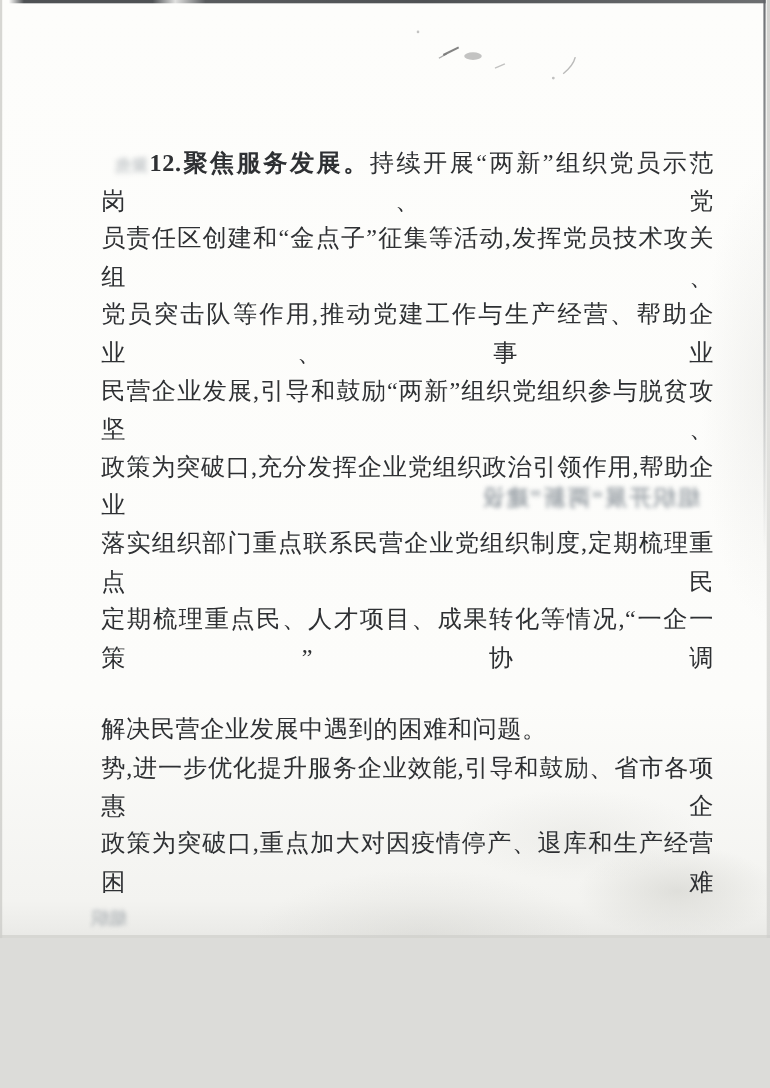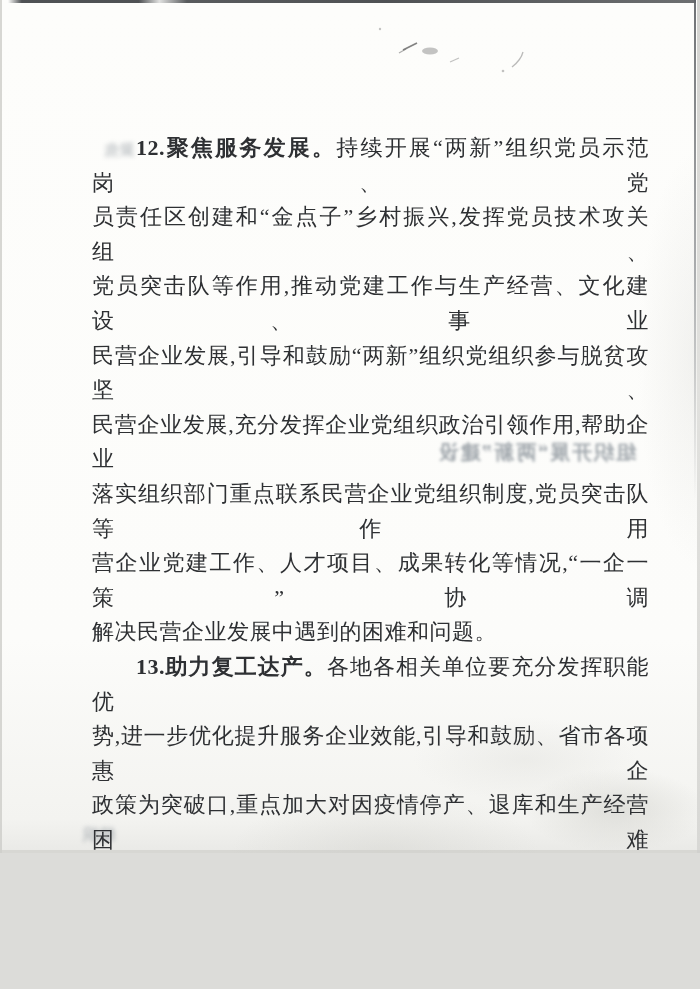--- a/index.html
+++ b/index.html
@@ -41,21 +41,21 @@
     background:rgba(206,206,202,.7);
   }
   
   .text-block {
     position:absolute; left:92px; top:131px; width:557px;
     font-size:22px; line-height:34.6px; color:#2e3033;
     letter-spacing:.5px;
     text-align:justify;
   }
   .line { text-align:justify; text-align-last:justify; white-space:normal; }
-  .line.nofill { text-align-last:left; }
+  .line.nofill { text-align-last:left;margin-top:31px; }
   .line.indent { text-indent:44px; }
   .lead { font-weight:bold; }
   
   .page-number {
     position:absolute; left:76px; top:887px;
     font-size:20.5px; color:#2e3033; letter-spacing:3px;
   }
   
   .bleed {
     position:absolute; color:#8d959c; font-weight:bold;
@@ -87,27 +87,26 @@
     <circle cx="133" cy="51" r="1.3" fill="#9a9a9a" opacity="0.6"></circle>
     <circle cx="10" cy="9" r="1.2" fill="#8a8a8a" opacity="0.5"></circle>
   </svg>
 
   <div class="bleed bleed-main">组织开展“两新”建设</div>
   <div class="bleed bleed-12">聚焦</div>
   <div class="bleed bleed-14">组织</div>
 
   <div class="text-block">
       <div class="line indent"><span class="lead">12.聚焦服务发展。</span>持续开展“两新”组织党员示范岗、党</div>
-      <div class="line">员责任区创建和“金点子”乡村振兴,发挥党员技术攻关组、</div>
-      <div class="line">党员突击队等作用,推动党建工作与生产经营、文化建设、事业</div>
+      <div class="line">员责任区创建和“金点子”征集等活动,发挥党员技术攻关组、</div>
+      <div class="line">党员突击队等作用,推动党建工作与生产经营、帮助企业、事业</div>
       <div class="line">民营企业发展,引导和鼓励“两新”组织党组织参与脱贫攻坚、</div>
-      <div class="line">民营企业发展,充分发挥企业党组织政治引领作用,帮助企业</div>
-      <div class="line">落实组织部门重点联系民营企业党组织制度,党员突击队等作用</div>
-      <div class="line">营企业党建工作、人才项目、成果转化等情况,“一企一策”协调</div>
+      <div class="line">政策为突破口,充分发挥企业党组织政治引领作用,帮助企业</div>
+      <div class="line">落实组织部门重点联系民营企业党组织制度,定期梳理重点民</div>
+      <div class="line">定期梳理重点民、人才项目、成果转化等情况,“一企一策”协调</div>
       <div class="line nofill">解决民营企业发展中遇到的困难和问题。</div>
-      <div class="line indent"><span class="lead">13.助力复工达产。</span>各地各相关单位要充分发挥职能优</div>
       <div class="line">势,进一步优化提升服务企业效能,引导和鼓励、省市各项惠企</div>
       <div class="line">政策为突破口,重点加大对因疫情停产、退库和生产经营困难</div>
     </div>
 
   <div class="page-number">— 8 —</div>
 
 </div>
 
 </body></html>

